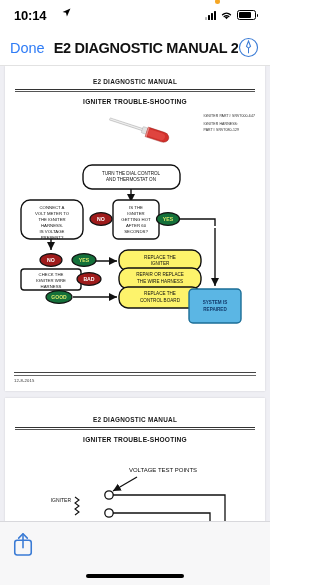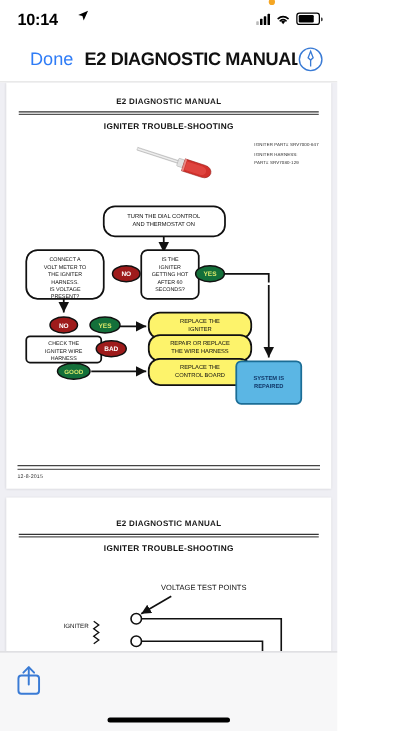--- a/index.html
+++ b/index.html
@@ -42,21 +42,21 @@
   }
   .batt b { display: block; height: 100%; width: 82%; background: #000; border-radius: 1px; }
 
   
   .navbar {
     position: absolute; top: 30px; left: 0; width: 270px; height: 36px;
     display: flex; align-items: center; background: #fff;
     border-bottom: 0.5px solid #e2e2e2;
   }
   .nav-done {
-    font-size: 14.5px; color: #2f7cf6; padding-left: 24px; white-space: nowrap;
+    font-size: 14.5px; color: #2f7cf6; padding-left: 10px; white-space: nowrap;
   }
   .nav-title {
     flex: 1; font-size: 14.5px; font-weight: 700; color: #111;
     padding-left: 9px; white-space: nowrap; overflow: hidden;
     letter-spacing: -0.3px;
   }
   .nav-markup {
     width: 21px; height: 21px; margin-right: 11px; flex: 0 0 auto;
   }
 

